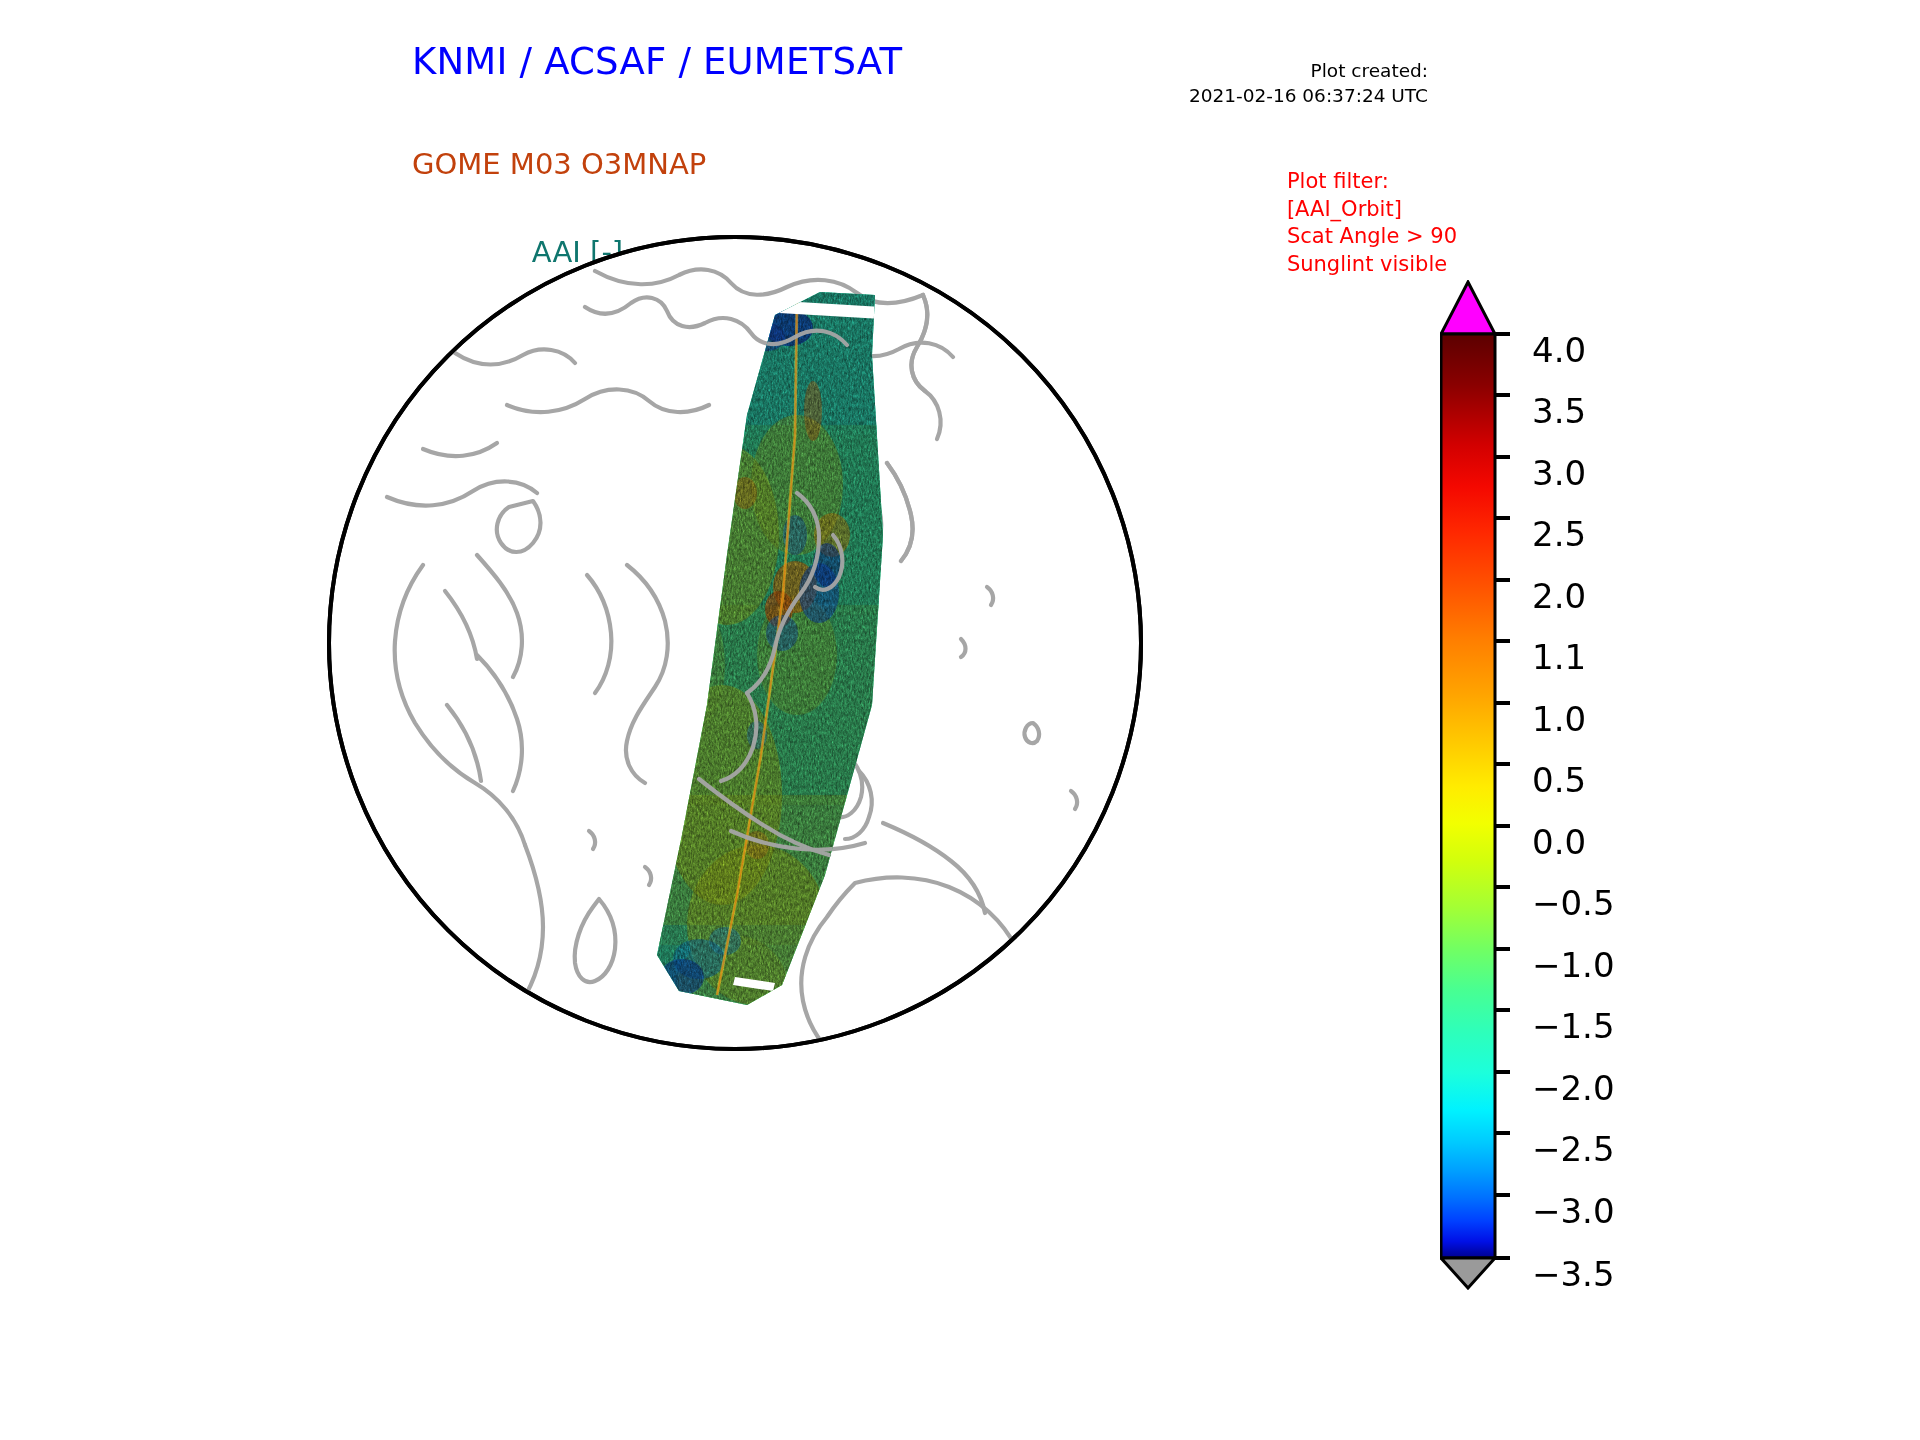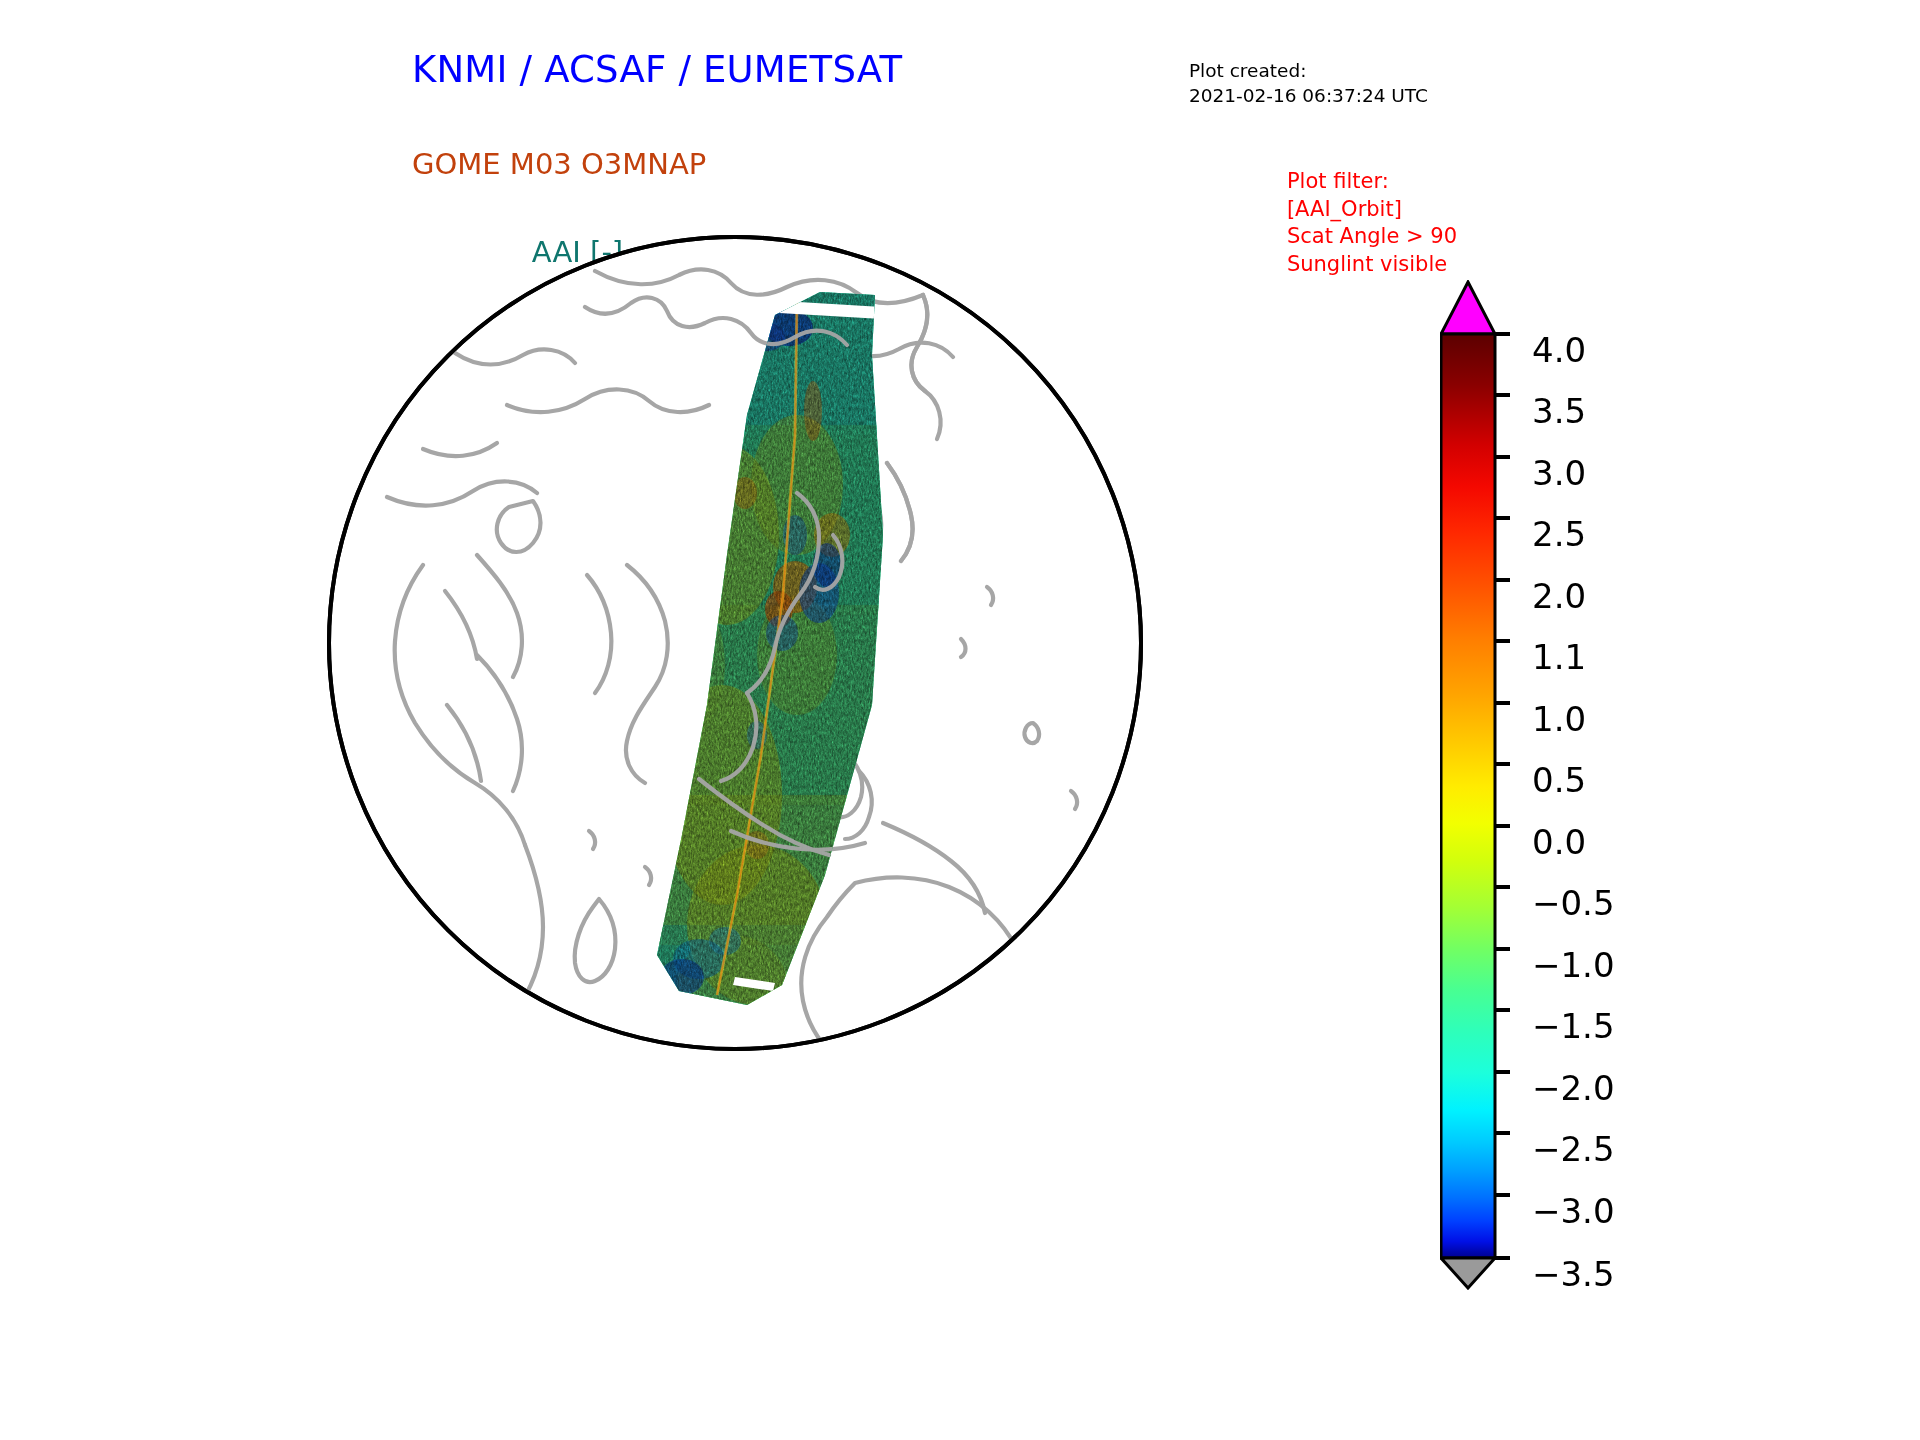--- a/index.html
+++ b/index.html
@@ -14,31 +14,32 @@
     position: relative;
     overflow: hidden;
     font-family: "DejaVu Sans", "Liberation Sans", sans-serif;
     color: #000000;
   }
 
   
   #org-title {
     position: absolute;
     left: 412px;
-    top: 48px;
+    top: 40px;
     font-size: 37px;
     color: #0000ff;
     white-space: nowrap;
     letter-spacing: 0.2px;
   }
 
   #plot-created-block {
     position: absolute;
     right: 492px;
     top: 58px;
+    text-align: right;
     font-size: 18.5px;
     line-height: 25px;
     color: #000000;
     white-space: nowrap;
   }
 
   #dataset-block {
     position: absolute;
     left: 412px;
     top: 143px;

